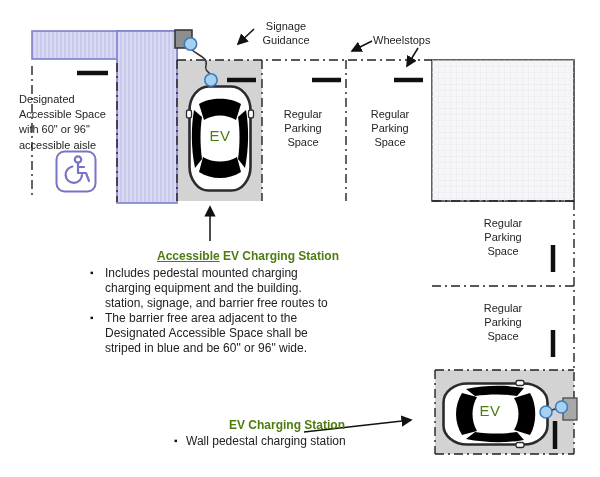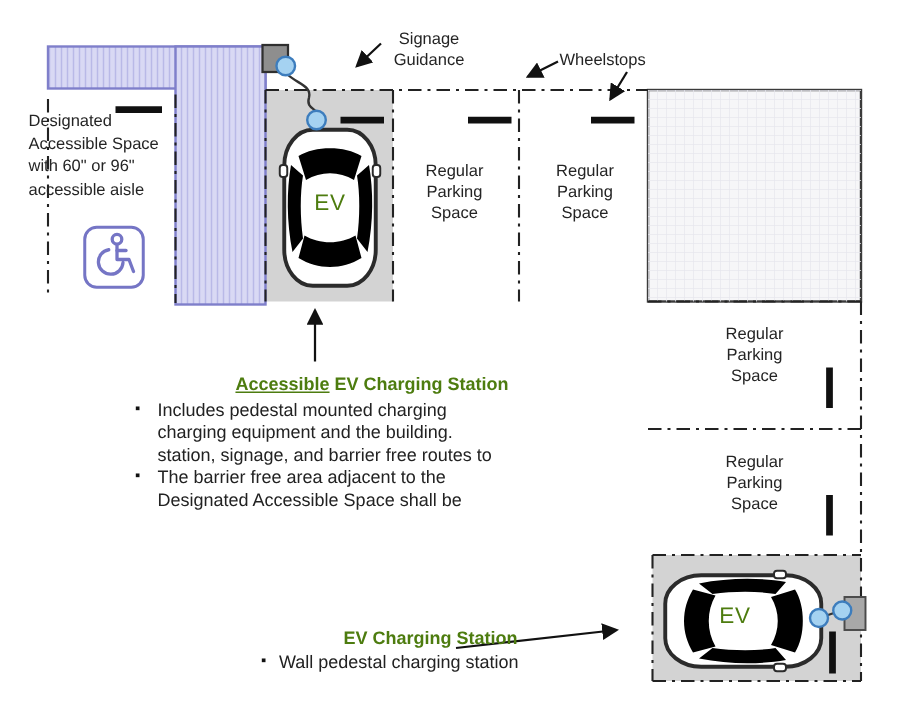--- a/index.html
+++ b/index.html
@@ -122,21 +122,21 @@
     </svg>
   </div>
 
   <div class="lbl center" style="left:254px;top:20px;width:64px;line-height:13.5px;">
     <div>Signage</div>
     <div>Guidance</div>
   </div>
 
   <div class="lbl" style="left:373px;top:33px;">Wheelstops</div>
 
-  <div class="lbl" style="left:19px;top:74px;width:110px;line-height:15.2px;">
+  <div class="lbl" style="left:19px;top:92px;width:110px;line-height:15.2px;">
     <div>Designated</div>
     <div>Accessible Space</div>
     <div>with 60" or 96"</div>
     <div>accessible aisle</div>
   </div>
 
   <div class="lbl center" style="left:269px;top:107px;width:68px;">
     <div>Regular</div>
     <div>Parking</div>
     <div>Space</div>
@@ -169,20 +169,21 @@
         <span class="bmark">▪</span>
         <span>Includes pedestal mounted charging</span>
       </div>
       <div class="bline bcont">charging equipment and the building.</div>
       <div class="bline bcont">station, signage, and barrier free routes to</div>
       <div class="bline bfirst">
         <span class="bmark">▪</span>
         <span>The barrier free area adjacent to the</span>
       </div>
       <div class="bline bcont">Designated Accessible Space shall be</div>
+      <div class="bline bcont">striped in blue and be 60" or 96" wide.</div>
     </div>
   </div>
 
   <div style="position:absolute;left:172px;top:418px;width:230px;">
     <div class="sec-title">EV Charging Station</div>
     <div class="bline bfirst" style="margin-top:2px;padding-left:14px;">
       <span class="bmark">▪</span>
       <span>Wall pedestal charging station</span>
     </div>
   </div>

